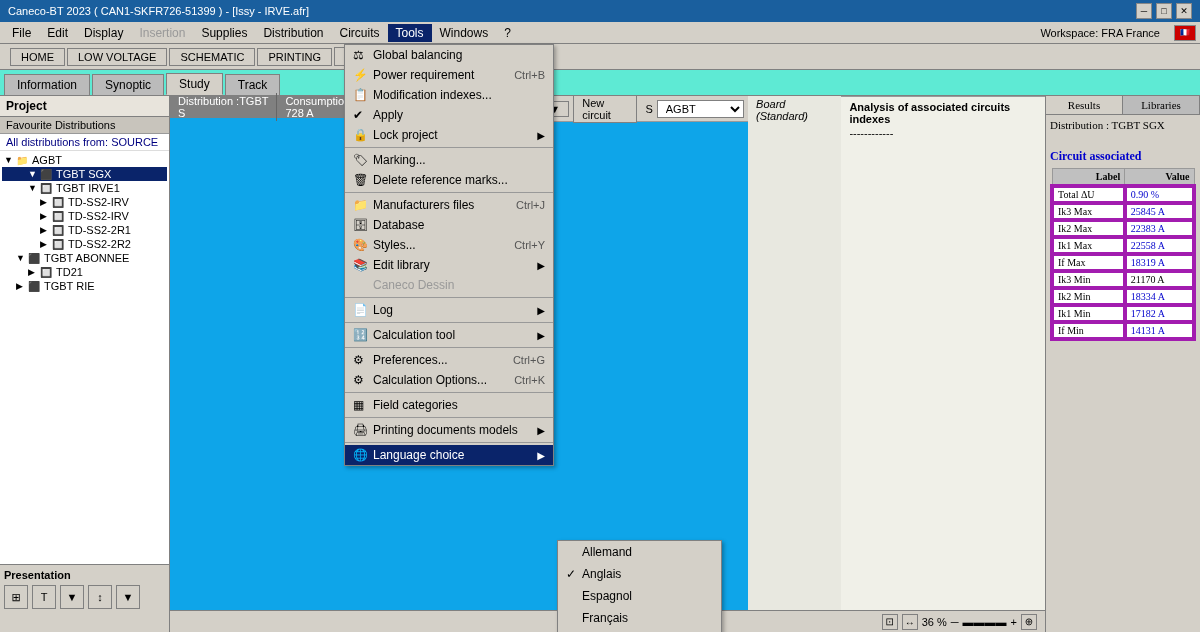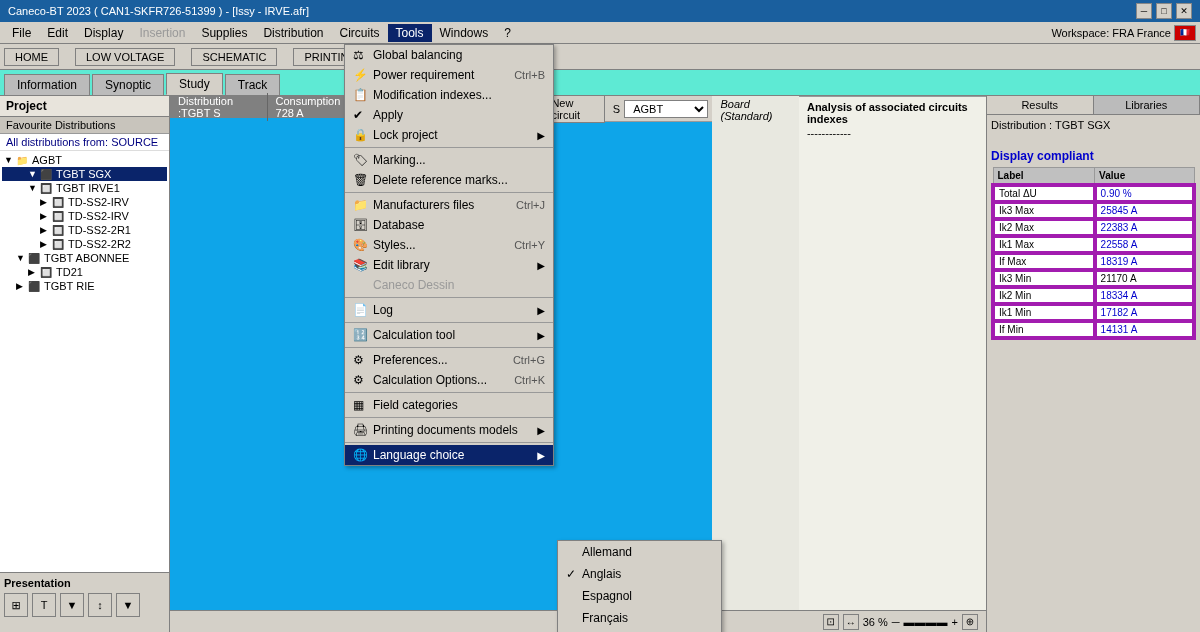--- a/index.html
+++ b/index.html
@@ -43,22 +43,22 @@
     }
     .menu-item.active { background: #0a246a; color: white; }
 
     
     .toolbar {
       height: 26px;
       background: #d4d0c8;
       border-bottom: 1px solid #808080;
       display: flex;
       align-items: center;
-      padding: 0 4px;
-      gap: 16px;
+      padding: 0 10px;
+      gap: 2px;
     }
     .toolbar-btn {
       padding: 2px 10px;
       background: #d4d0c8;
       border: 1px solid #808080;
       font-size: 11px;
       cursor: pointer;
       white-space: nowrap;
     }
 
@@ -130,21 +130,21 @@
       padding: 1px 2px;
       cursor: pointer;
       font-size: 11px;
     }
     .tree-item.selected { background: #0a246a; color: white; }
     .tree-arrow { width: 12px; font-size: 9px; }
     .tree-icon { width: 14px; margin-right: 2px; font-size: 10px; }
     .tree-indent1 { margin-left: 12px; }
 
     .presentation-bar {
-      height: 60px;
+      height: 68px;
       border-top: 1px solid #808080;
       padding: 4px;
       background: #d4d0c8;
     }
     .pres-label { font-size: 11px; font-weight: bold; margin-bottom: 4px; }
     .pres-icons { display: flex; gap: 4px; }
     .pres-icon-btn {
       width: 24px; height: 24px;
       background: #d4d0c8;
       border: 1px solid #808080;
@@ -191,25 +191,26 @@
     .analysis-bar {
       background: #f0f0e8;
       border-top: 1px solid #999;
       padding: 4px 8px;
       font-size: 11px;
     }
     .analysis-title { font-weight: bold; margin-bottom: 2px; }
 
     
     .right-panel {
-      width: 214px;
+      width: 155px;
       background: #d4d0c8;
       border-left: 1px solid #808080;
       display: flex;
       flex-direction: column;
+      font-family: Liberation Serif, serif;
     }
     .right-tabs {
       display: flex;
       border-bottom: 1px solid #808080;
     }
     .right-tab {
       flex: 1;
       padding: 3px 6px;
       font-size: 11px;
       cursor: pointer;
@@ -221,21 +222,21 @@
       background: #d4d0c8;
     }
     .right-content { padding: 4px; flex: 1; }
     .right-dist-name { font-size: 11px; margin-bottom: 18px; }
     .right-status { color: #0000cc; font-weight: bold; font-size: 12px; margin-bottom: 4px; }
     .results-table { width: 100%; border-collapse: collapse; font-size: 10px; }
     .results-table th {
       background: #c0c0c0;
       border: 1px solid #999;
       padding: 2px 4px;
-      text-align: left;
+      text-align: right;
     }
     .results-table td {
       border: 4px solid #a21caf;
       padding: 1px 4px;
       background: white;
     }
     .val-blue { color: #0000cc; }
 
     
     .dropdown-menu {
@@ -349,21 +350,21 @@
   <span class="menu-item">File</span>
   <span class="menu-item">Edit</span>
   <span class="menu-item">Display</span>
   <span class="menu-item" style="color:#999">Insertion</span>
   <span class="menu-item">Supplies</span>
   <span class="menu-item">Distribution</span>
   <span class="menu-item">Circuits</span>
   <span class="menu-item active">Tools</span>
   <span class="menu-item">Windows</span>
   <span class="menu-item">?</span>
-  <div style="margin-left:auto; display:flex; align-items:center; gap:3px;">
+  <div style="margin-left:auto; display:flex; align-items:center; gap:14px;">
     <span style="font-size:11px;">Workspace: FRA France</span>
     <div style="width:22px;height:16px;background:#c00;border:1px solid #888;display:flex;align-items:center;justify-content:center;">
       <span style="font-size:8px;color:white;">🇫🇷</span>
     </div>
   </div>
 </div>
 
 <div class="toolbar">
   <div class="toolbar-btn">HOME</div>
   <div class="toolbar-btn">LOW VOLTAGE</div>
@@ -594,21 +595,21 @@
     </div>
   </div>
 
   <div class="right-panel">
     <div class="right-tabs">
       <div class="right-tab active">Results</div>
       <div class="right-tab">Libraries</div>
     </div>
     <div class="right-content">
       <div class="right-dist-name">Distribution : TGBT SGX</div>
-      <div class="right-status">Display compliant</div>
+      <div class="right-status">Circuit associated</div>
       <table class="results-table">
         <thead>
           <tr>
             <th>Label</th>
             <th>Value</th>
           </tr>
         </thead>
         <tbody>
           <tr>
             <td>Total ΔU</td>

